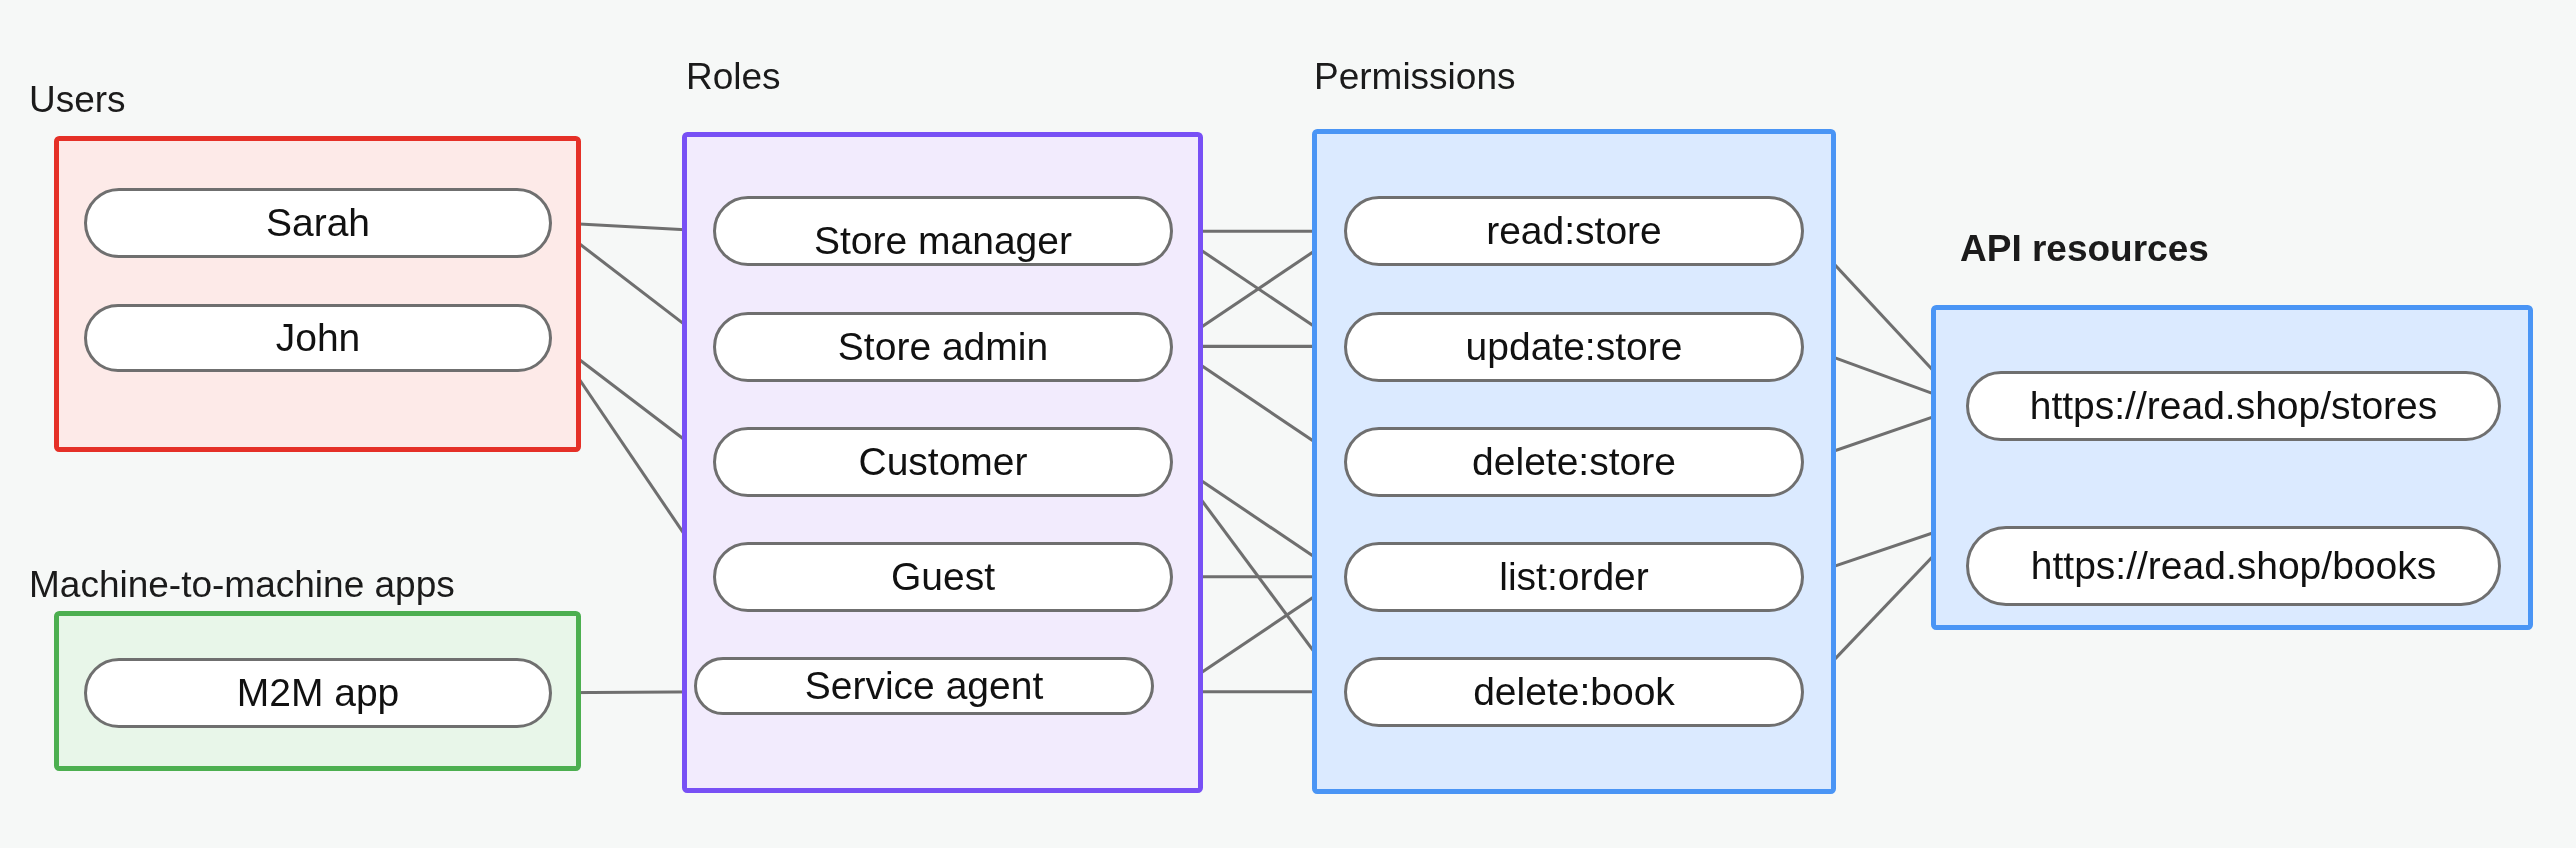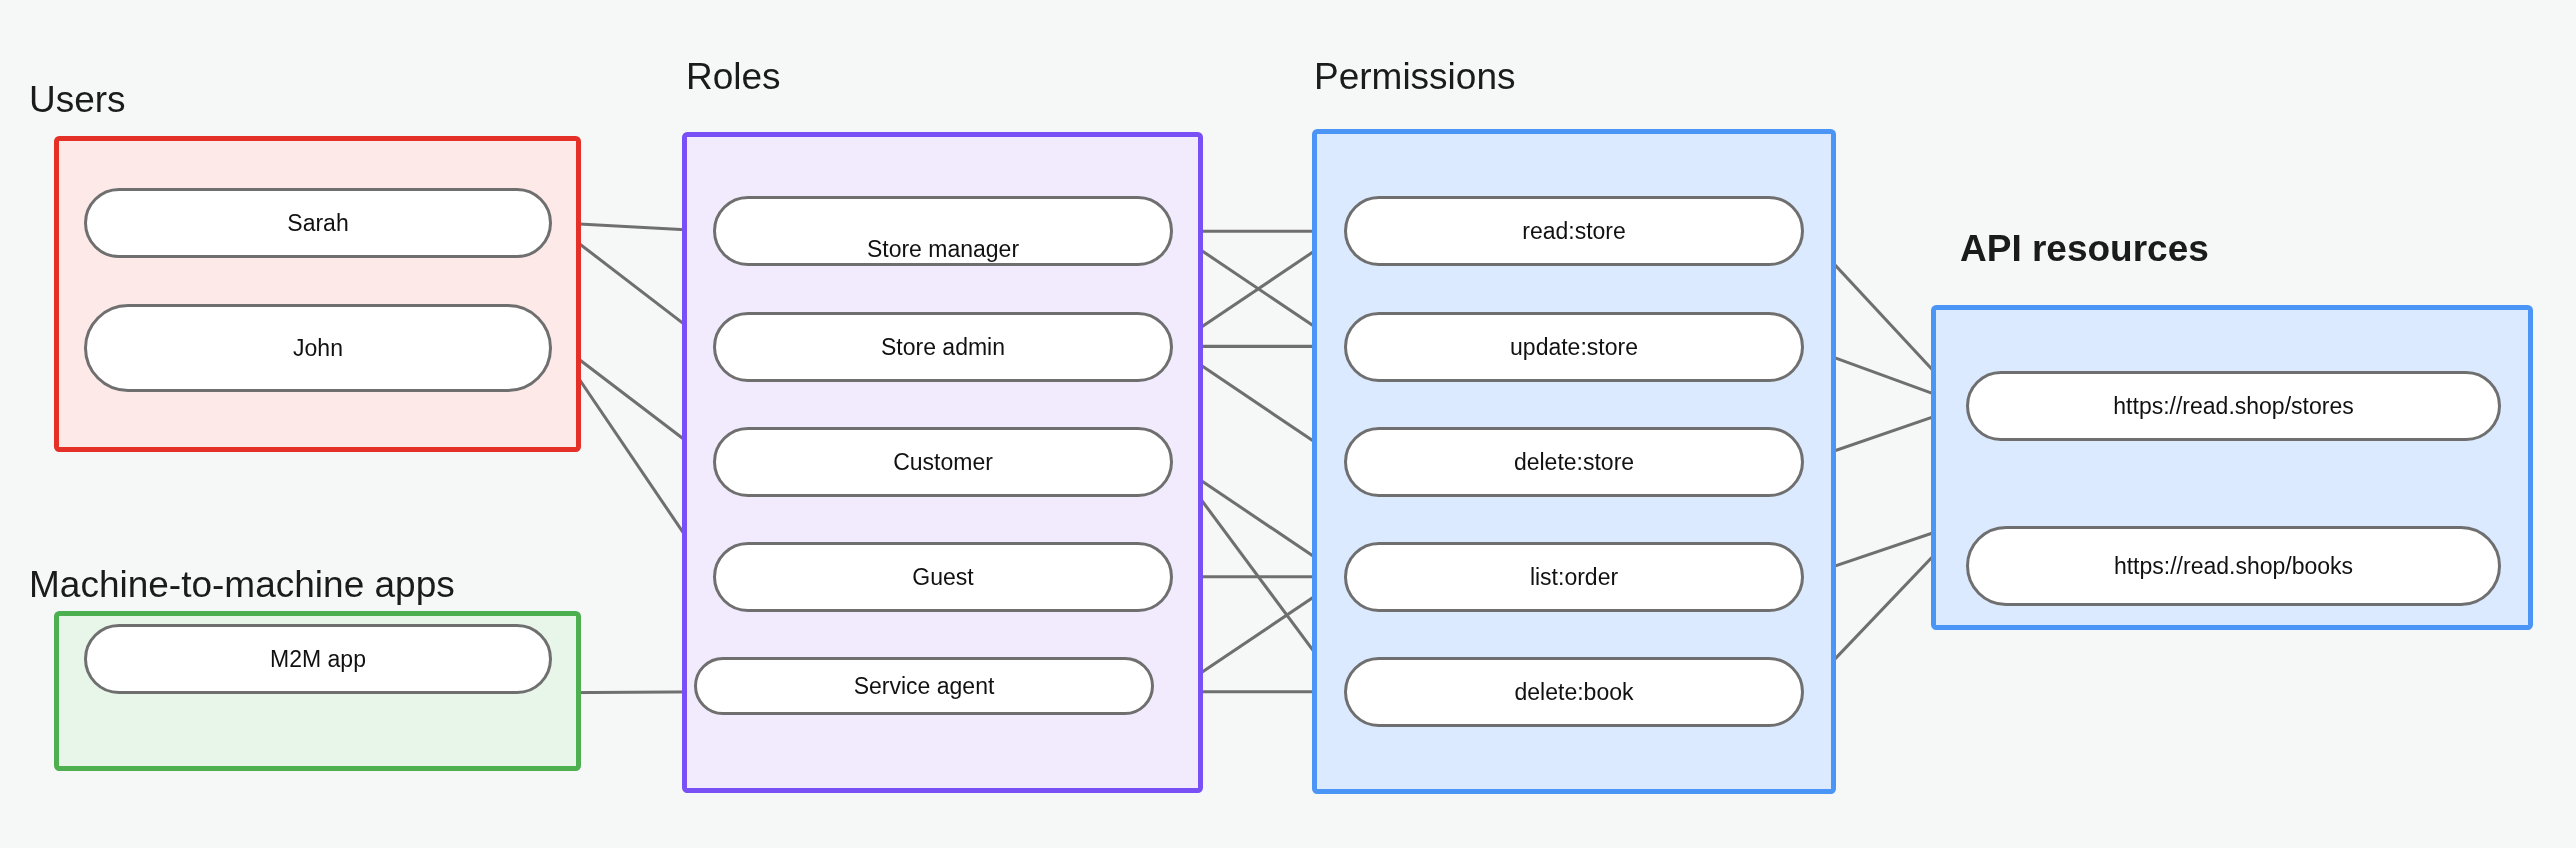--- a/index.html
+++ b/index.html
@@ -16,21 +16,21 @@
   .group{position:absolute;border-style:solid;border-width:5.2px;border-radius:5.2px;box-sizing:border-box;}
   .group-label{position:absolute;font-size:37px;color:#1b1b1b;white-space:nowrap;line-height:1;}
 
   
   .node{
     position:absolute;box-sizing:border-box;
     background:#ffffff;
     border:3.5px solid #6f6f6f;
     border-radius:872px;
     display:flex;align-items:center;justify-content:center;
-    font-size:23px;color:#111111;white-space:nowrap;
+    font-size:39px;color:#111111;white-space:nowrap;
   }
 
   
   #edges{position:absolute;left:0;top:0;width:2576px;height:848px;pointer-events:none;}
   #edges line{stroke:#6f6f6f;stroke-width:3.5;}
   #edges circle{fill:#6f6f6f;}
 </style>
 </head>
 <body>
 
@@ -68,26 +68,26 @@
       <circle cx="1540" cy="793" r="9"></circle>
       <circle cx="2253" cy="465" r="9"></circle>
       <circle cx="2253" cy="598" r="9"></circle>
     </svg>
   <div id="groups-layer">
       <div class="group-label" style="left: 29px; top: 61px; margin-top: 20px;">Users</div>
       <div class="group" style="left: 54px; top: 136px; width: 527px; height: 316px; border-color: rgb(229, 48, 39); background: rgb(253, 234, 232);"></div>
       <div class="node" style="left: 84px; top: 188px; width: 468px; height: 70px;">
         <span>Sarah</span>
       </div>
-      <div class="node" style="left: 84px; top: 304px; width: 468px; height: 88px; align-items: center;">
+      <div class="node" style="left: 84px; top: 304px; width: 468px; height: 68px; align-items: center;">
         <span>John</span>
       </div>
       <div class="group-label" style="left: 29px; top: 566px;">Machine-to-machine apps</div>
       <div class="group" style="left: 54px; top: 611px; width: 527px; height: 160px; border-color: rgb(76, 175, 80); background: rgb(232, 246, 233);"></div>
-      <div class="node" style="left: 84px; top: 624px; width: 468px; height: 70px;">
+      <div class="node" style="left: 84px; top: 658px; width: 468px; height: 70px;">
         <span>M2M app</span>
       </div>
       <div class="group-label" style="left: 686px; top: 58px;">Roles</div>
       <div class="group" style="left: 682px; top: 132px; width: 521px; height: 661px; border-color: rgb(120, 80, 245); background: rgb(242, 235, 253);"></div>
       <div class="node" style="left: 713px; top: 196px; width: 460px; height: 70px; align-items: flex-end;">
         <span>Store manager</span>
       </div>
       <div class="node" style="left: 713px; top: 312px; width: 460px; height: 70px;">
         <span>Store admin</span>
       </div>

